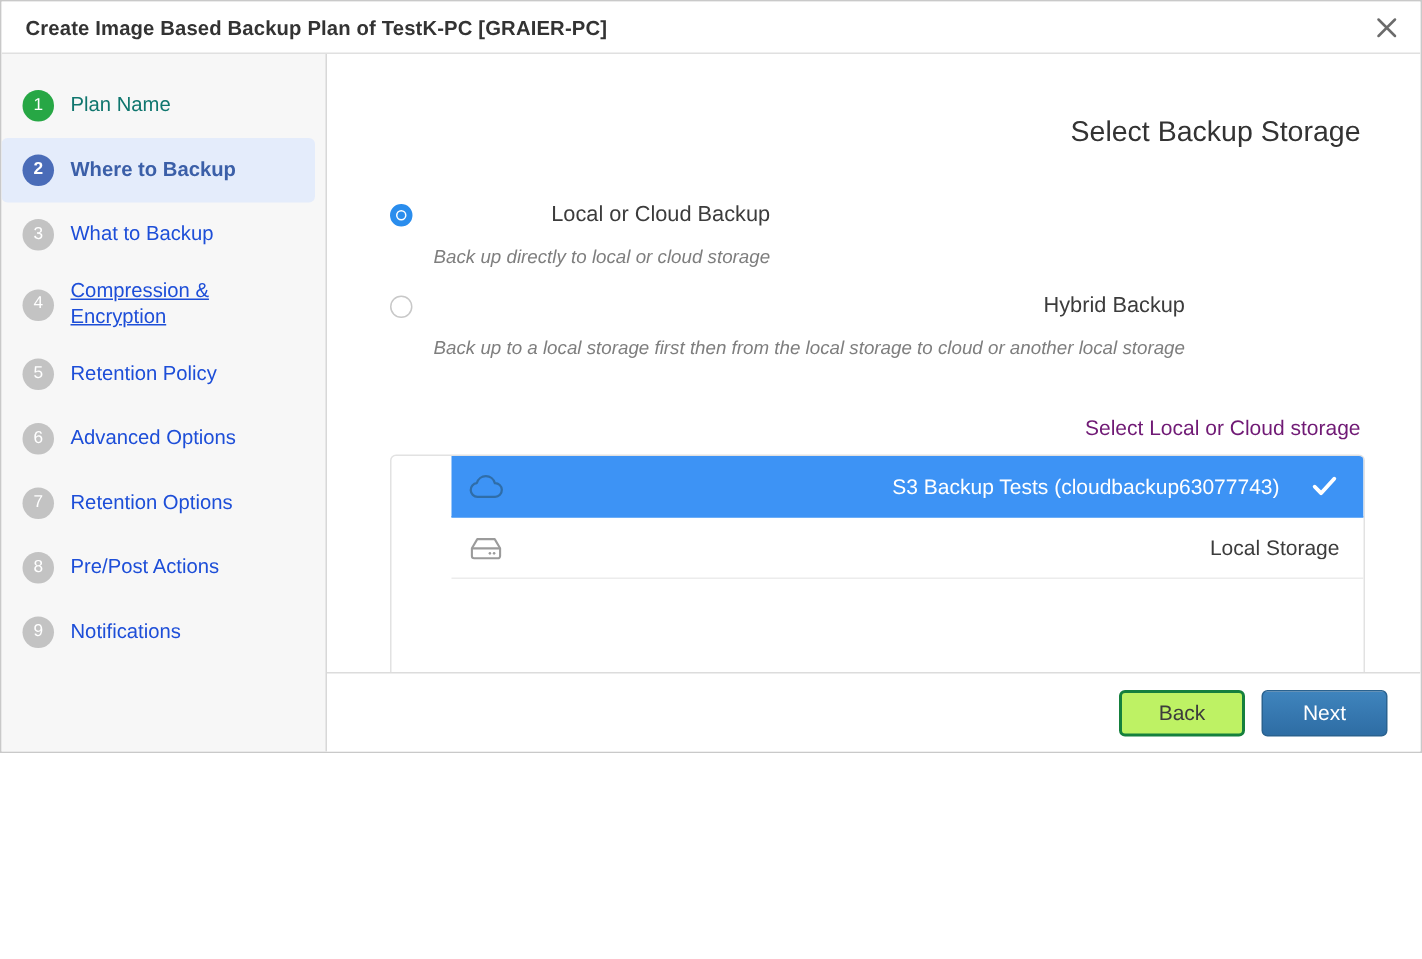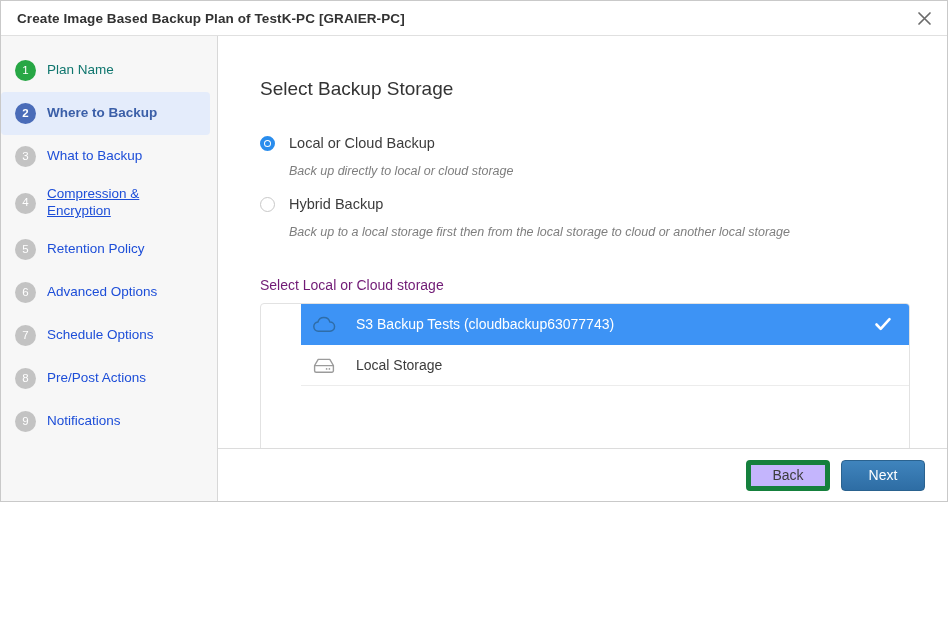--- a/index.html
+++ b/index.html
@@ -119,20 +119,21 @@
     flex-direction: column;
     min-width: 0;
     background: #ffffff;
   }
   .content {
     flex: 1;
     padding: 42px 40px 0 42px;
     box-sizing: border-box;
     min-height: 0;
     overflow: hidden;
+    text-align: right;
   }
   .page-title {
     font-size: 19px;
     color: #333333;
     margin: 0 0 34px 0;
     font-weight: normal;
   }
 
   
   .radio-row {
@@ -248,22 +249,22 @@
     font-family: "Liberation Sans", sans-serif;
     font-size: 14px;
     height: 31px;
     min-width: 84px;
     border-radius: 4px;
     cursor: pointer;
     padding: 0 16px;
     box-sizing: border-box;
   }
   .btn-secondary {
-    background: #c4b5fd;
-    border: 5px solid #15803d;
+    background: #bef264;
+    border: 2px solid #15803d;
     color: #3c3c3c;
   }
   .btn-primary {
     background: linear-gradient(to bottom, #3f84bd, #2e6da4);
     border: 1px solid #2a628f;
     color: #ffffff;
   }
 </style>
 </head>
 <body>
@@ -310,21 +311,21 @@
         <span class="step-label">Retention Policy</span>
       </div>
 
       <div class="step">
         <span class="badge">6</span>
         <span class="step-label">Advanced Options</span>
       </div>
 
       <div class="step">
         <span class="badge">7</span>
-        <span class="step-label">Schedule Options</span>
+        <span class="step-label">Retention Options</span>
       </div>
 
       <div class="step">
         <span class="badge">8</span>
         <span class="step-label">Pre/Post Actions</span>
       </div>
 
       <div class="step">
         <span class="badge">9</span>
         <span class="step-label">Notifications</span>

